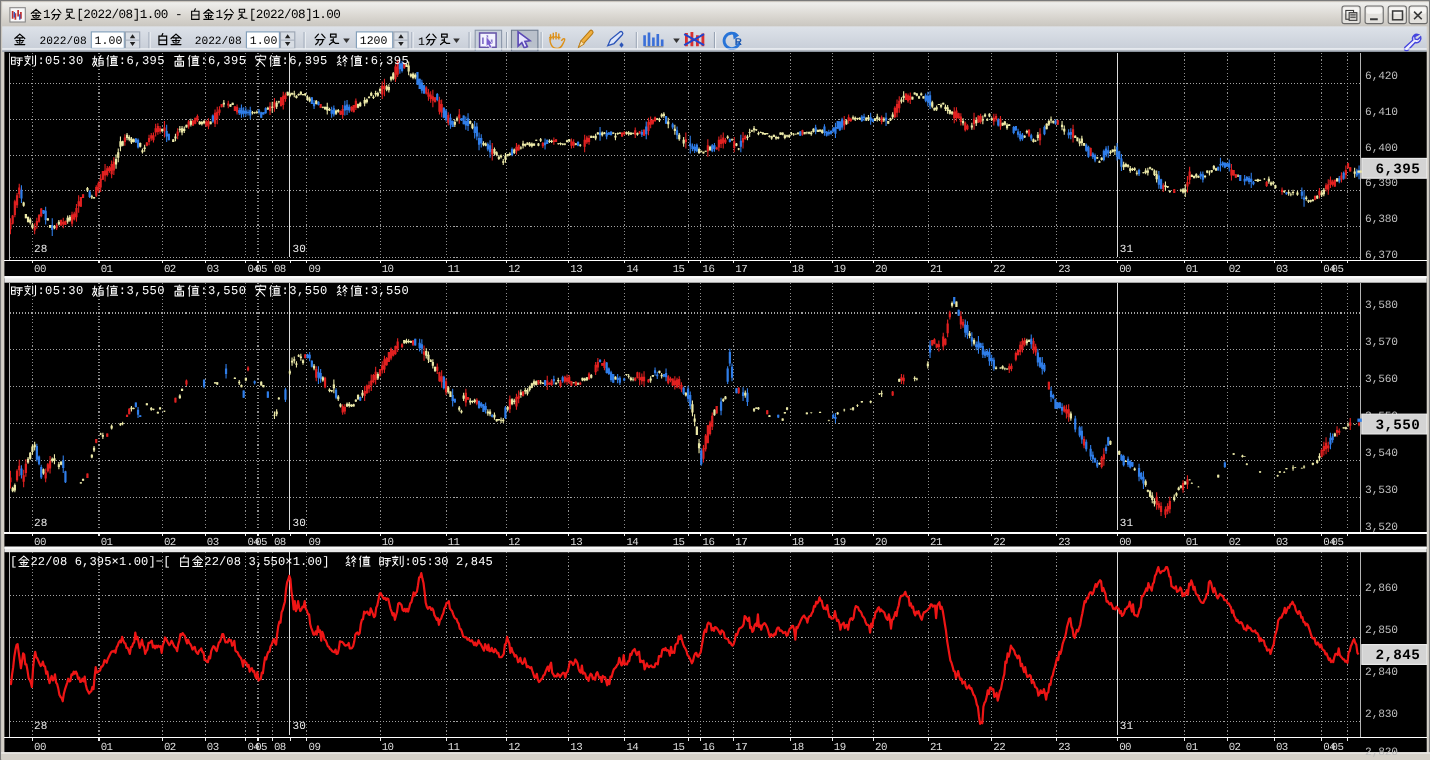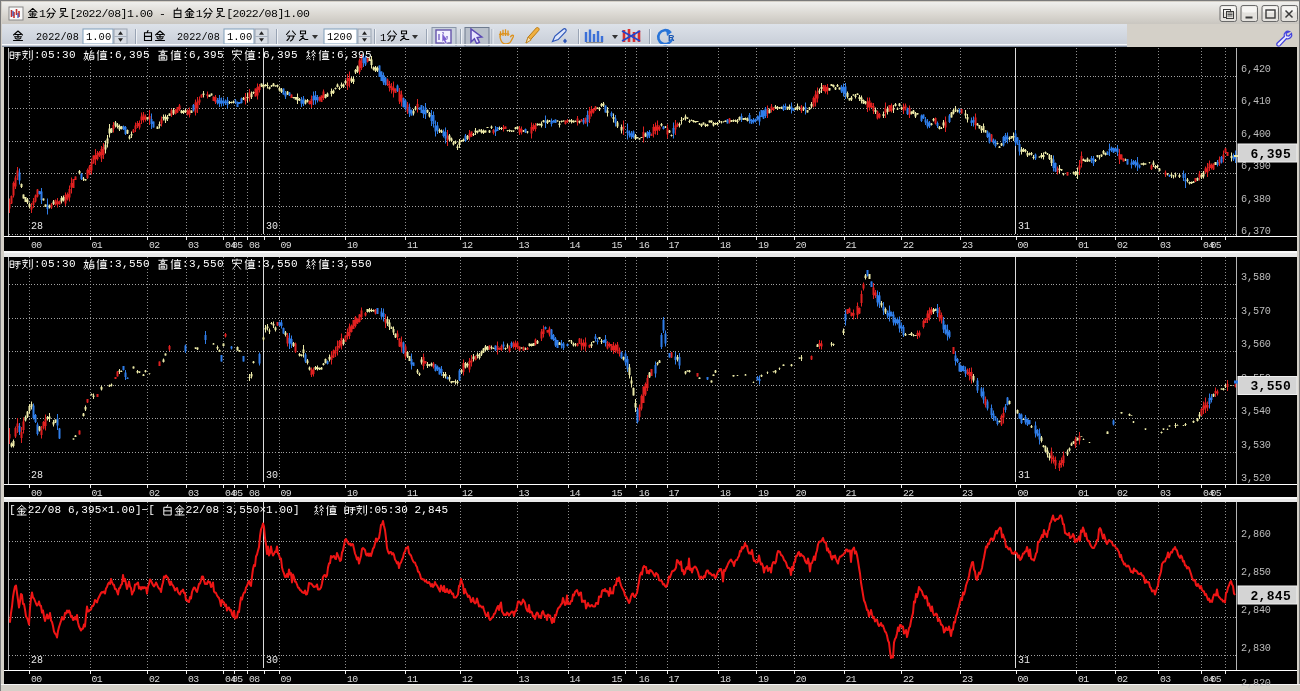--- a/index.html
+++ b/index.html
@@ -1,18 +1,18 @@
 <!DOCTYPE html>
 <html><head><meta charset="utf-8"><title>chart</title>
 <style>
 *{margin:0;padding:0;box-sizing:border-box}
 html,body{width:1300px;height:691px;overflow:hidden;background:#d4d0c8;font-family:"Liberation Sans",sans-serif}
 #win{position:relative;width:1300px;height:691px;border:1px solid #7a7a7a;background:#d4d0c8}
 #titlebar{position:absolute;left:1px;top:1px;width:1297px;height:22px;background:linear-gradient(#efefed,#d9d6d0 60%,#c9c6c0)}
-#toolbar{position:absolute;left:1px;top:23px;width:1125px;height:23px;background:linear-gradient(#dde2e9,#c7cdd7);border-bottom:1px solid #8894a6}
+#toolbar{position:absolute;left:1px;top:23px;width:1295px;height:23px;background:linear-gradient(#dde2e9,#c7cdd7);border-bottom:1px solid #8894a6}
 #toolbar:after{content:"";position:absolute;left:0;top:20px;width:100%;height:1px;background:#f8fafc}
 #chartarea{position:absolute;left:0;top:0;width:1300px;height:691px}
 </style></head>
 <body>
 <div id="win">
 <div id="chartarea"><svg id="main" width="1300" height="691" viewBox="0 0 1300 691" fill="none" font-family="Liberation Mono">
         <defs>
           <path id="gkin" d="M6 1L1.5 5M6 1L10.5 5M3.5 4.5H8.5M2.5 6.8H9.5M6 4.5V10.5M1.5 10.5H10.5M3.2 8L4.5 9M8.8 8L7.5 9" fill="none" stroke-linecap="round"></path>
           <path id="ghaku" d="M6 .5L5 2.8M2.5 2.8H9.5V10.5H2.5ZM2.5 6.4H9.5" fill="none" stroke-linecap="round"></path>
           <path id="gbun" d="M4.5 1L1.5 4.5M7.5 1L10.5 4.5M2.5 6H9.5M8.5 6C8.5 8.5 7.5 10 5.5 11M4.5 6L4 8.5L2 10.5" fill="none" stroke-linecap="round"></path>

